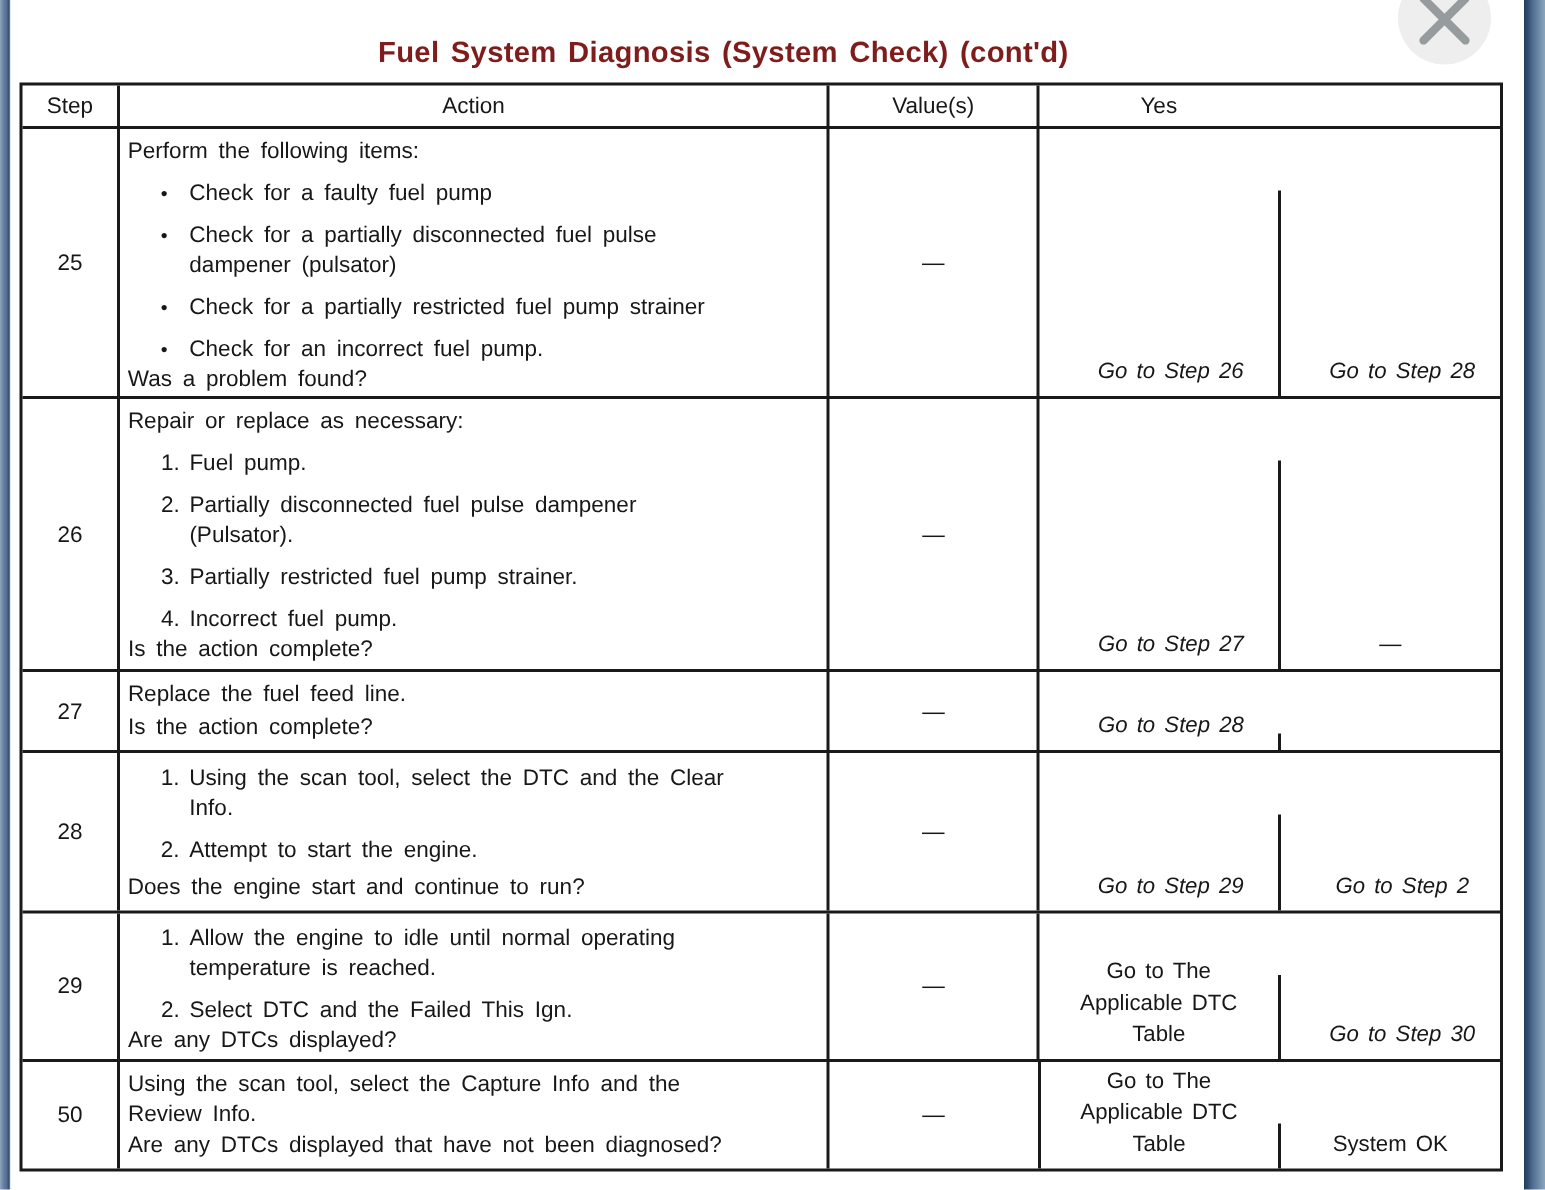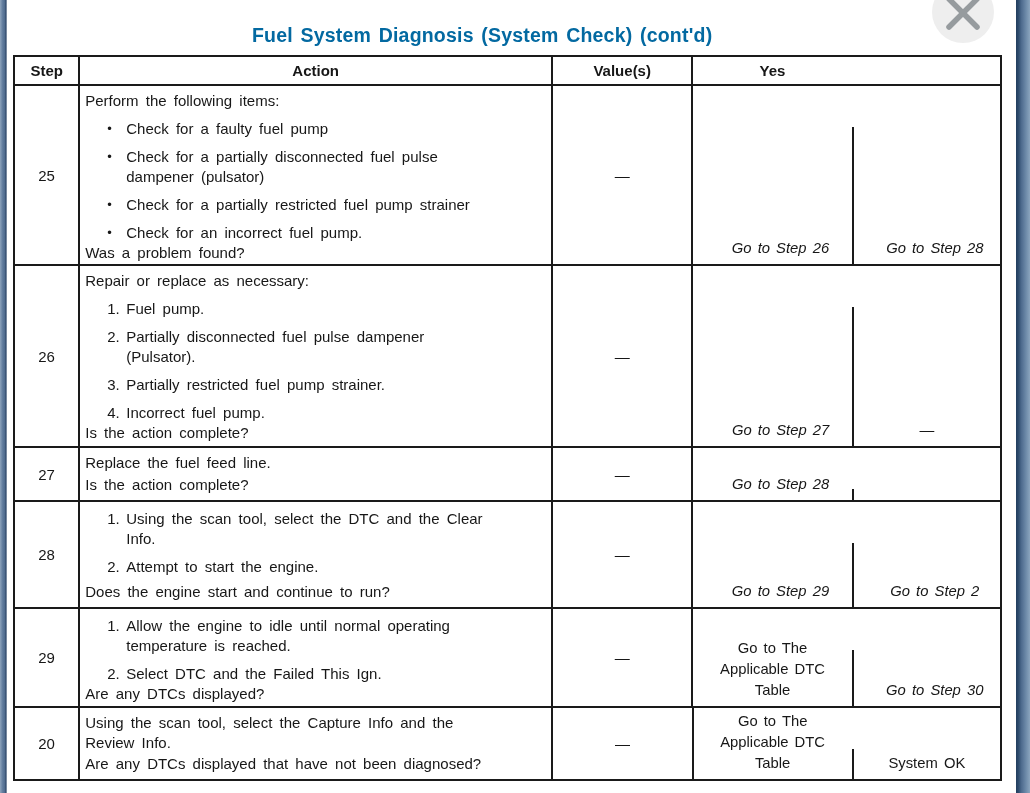--- a/index.html
+++ b/index.html
@@ -21,21 +21,21 @@
   
   .close-btn{
     position:absolute;left:932px;top:-19px;width:62px;height:62px;
     border-radius:50%;background:#eeeeee;cursor:pointer;
   }
   .close-btn svg{position:absolute;left:0;top:0;}
   
   .page-title{
     position:absolute;top:24px;left:252px;
     font-size:19.5px;font-weight:bold;letter-spacing:.2px;word-spacing:2px;
-    white-space:nowrap;color:#0369a1;
+    white-space:nowrap;color:#7f1d1d;
   }
   
   .tbl{
     position:absolute;left:13px;top:55px;width:989px;height:726px;
     border:2px solid #1a1a1a;box-sizing:border-box;
     background:#fff;
   }
   .trow{display:flex;box-sizing:border-box;}
   .trow.body{border-top:2px solid #1a1a1a;}
   .cell{box-sizing:border-box;overflow:hidden;}
@@ -45,21 +45,21 @@
   .c-action{width:478px;display:flex;flex-direction:column;
             padding:5px 34px 5px 5px;font-size:15px;line-height:20px;word-spacing:3px;}
   .c-value{width:142px;display:flex;align-items:center;justify-content:center;font-size:15px;}
   .c-yes{width:162px;}
   .c-no{width:150px;margin-top:41px;}
   .c-yes,.c-no{
     display:flex;flex-direction:column;justify-content:flex-end;align-items:center;
     padding-bottom:5px;text-align:center;font-size:14.8px;line-height:21px;word-spacing:2px;
   }
   .thead .cell{display:flex;align-items:center;justify-content:center;
-               font-weight:bold;font-size:15px;padding:0;}
+               font-weight:normal;font-size:15px;padding:0;}
   .thead{height:27px;}
   .intro,.question,.li-text{white-space:pre-line;}
   .li{display:flex;margin-top:8px;padding-left:22px;}
   .li:first-child{margin-top:2px;}
   .li .marker{flex:none;min-width:19px;}
   .li .marker.bullet{font-size:13px;}
   .question{margin-top:auto;}
   .it{font-style:italic;padding-left:16px;}
 </style>
 </head>
@@ -203,21 +203,21 @@
           <div class="cell c-yes">
             <div class="">Go to The</div>
             <div class="">Applicable DTC</div>
             <div class="">Table</div>
           </div>
           <div class="cell c-no it">
             <div class="">Go to Step 30</div>
           </div>
         </div>
         <div class="trow body" style="height: 73px;">
-          <div class="cell c-step">20</div>
+          <div class="cell c-step">50</div>
           <div class="cell c-action">
             <div class="intro">Using the scan tool, select the Capture Info and the
 Review Info.</div>
             <div class="question">Are any DTCs displayed that have not been diagnosed?</div>
           </div>
           <div class="cell c-value">—</div>
           <div class="cell c-yes">
             <div class="">Go to The</div>
             <div class="">Applicable DTC</div>
             <div class="">Table</div>

